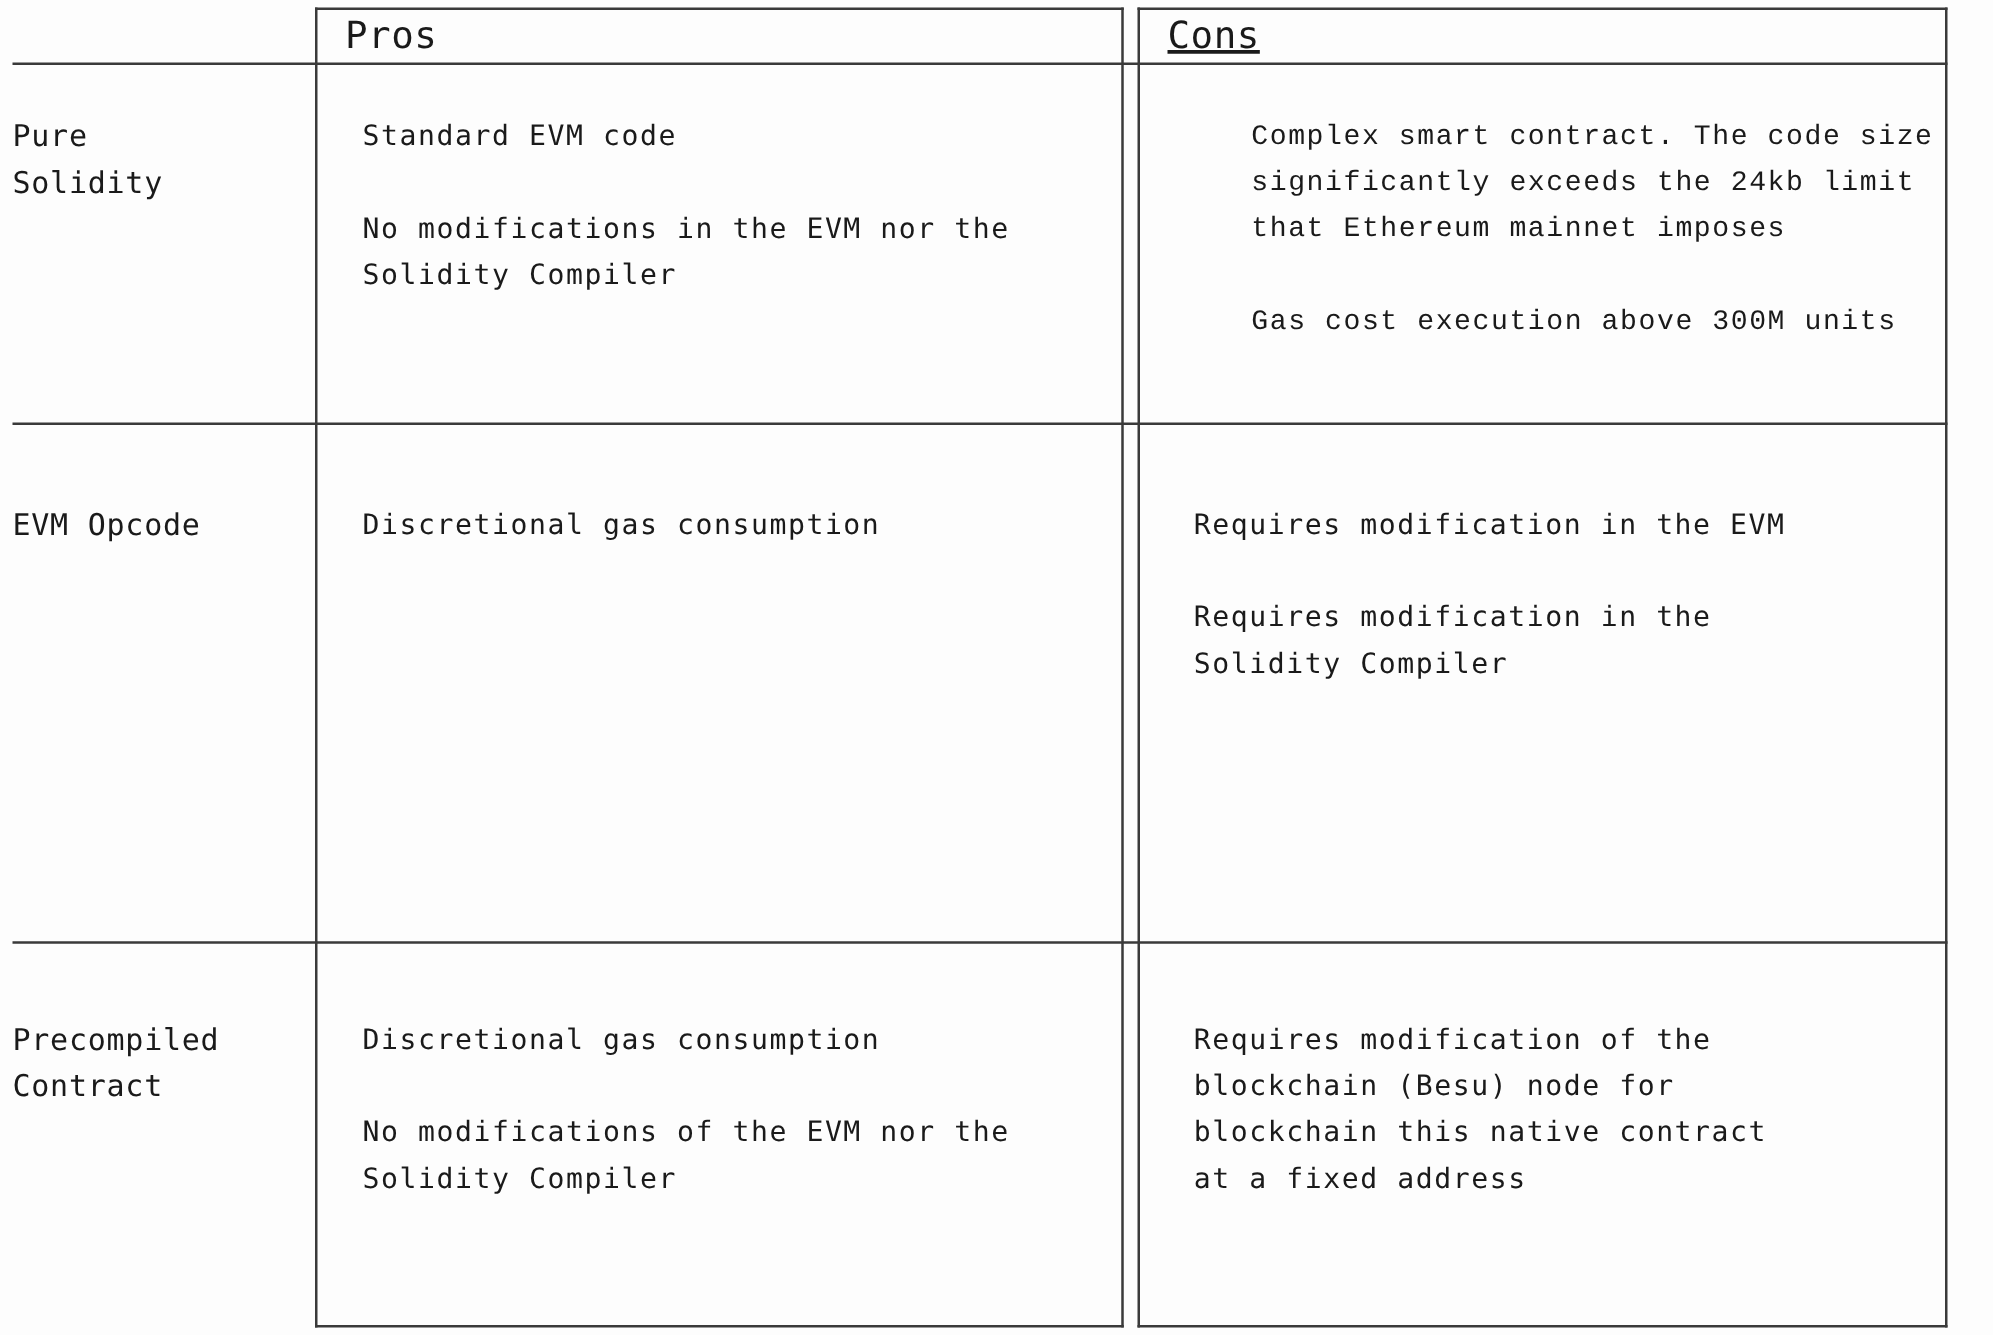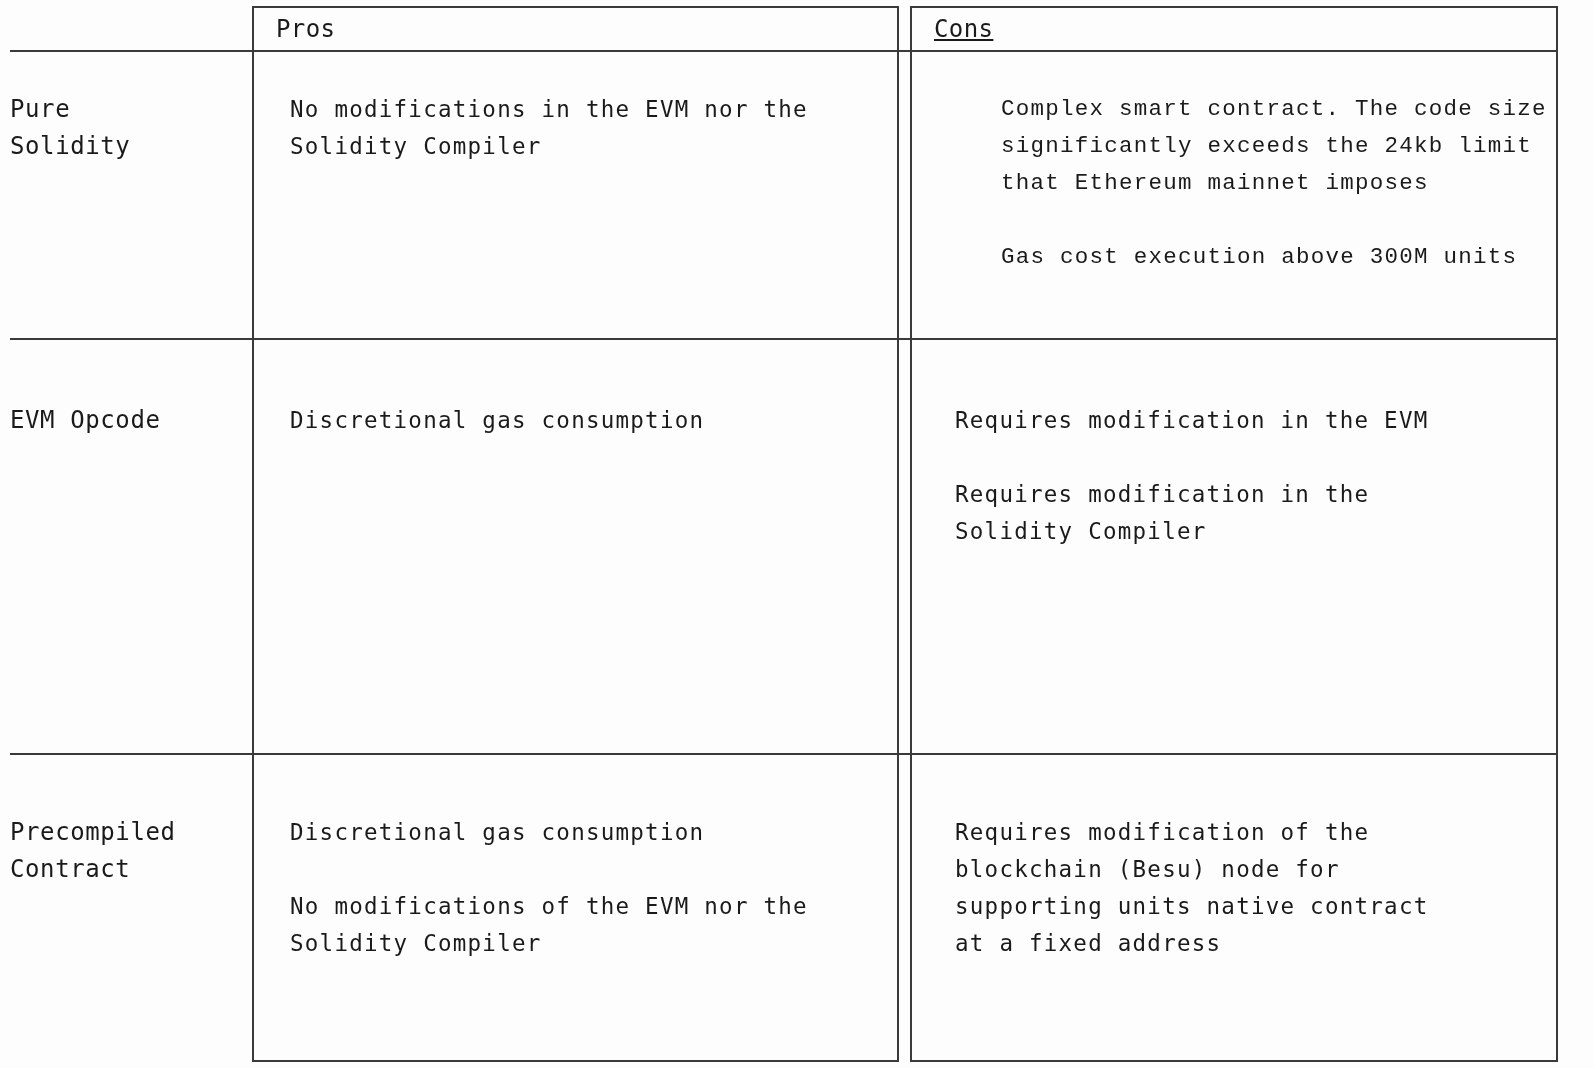--- a/index.html
+++ b/index.html
@@ -16,21 +16,21 @@
       color: #1a1a1a;
     }
     .hline { position: absolute; height: 0; border-top: 2px solid #3a3a3a; }
     .vline { position: absolute; width: 0; border-left: 2px solid #3a3a3a; }
 
     .header-cell {
       position: absolute;
       top: 8px;
       height: 42px;
       line-height: 42px;
-      font-size: 24px;
+      font-size: 30px;
       letter-spacing: 0.4px;
     }
     .row-label {
       position: absolute;
       left: 10px;
       font-size: 24px;
       font-weight: normal;
       line-height: 37px;
       letter-spacing: 0.6px;
       white-space: pre-line;
@@ -67,20 +67,21 @@
   <div class="hline" style="left:10px; top:50px; width:1548px;"></div>
   <div class="hline" style="left:10px; top:338px; width:1548px;"></div>
   <div class="hline" style="left:10px; top:753px; width:1548px;"></div>
 
   <div class="header-cell" style="left:276px;">Pros</div>
   <div class="header-cell" style="left:934px;text-decoration:underline;">Cons</div>
 
   <div class="row-label" style="top:91px;">Pure
 Solidity</div>
   <div class="cell" style="left:290px; top:91px; width:600px;">
+    <span class="item">Standard EVM code</span>
     <span class="item">No modifications in the EVM nor the
 Solidity Compiler</span>
   </div>
   <div class="cell" style="left:1001px; top:91px; width:600px;font-family:Liberation Mono, monospace;">
     <span class="item">Complex smart contract. The code size
 significantly exceeds the 24kb limit
 that Ethereum mainnet imposes</span>
     <span class="item">Gas cost execution above 300M units</span>
   </div>
 
@@ -97,17 +98,17 @@
   <div class="row-label" style="top:814px;">Precompiled
 Contract</div>
   <div class="cell" style="left:290px; top:814px; width:600px;">
     <span class="item">Discretional gas consumption</span>
     <span class="item">No modifications of the EVM nor the
 Solidity Compiler</span>
   </div>
   <div class="cell" style="left:955px; top:814px; width:600px;">
     <span class="item">Requires modification of the
 blockchain (Besu) node for
-supporting units native contract
+blockchain this native contract
 at a fixed address</span>
   </div>
 
 </div>
 
 </body></html>

